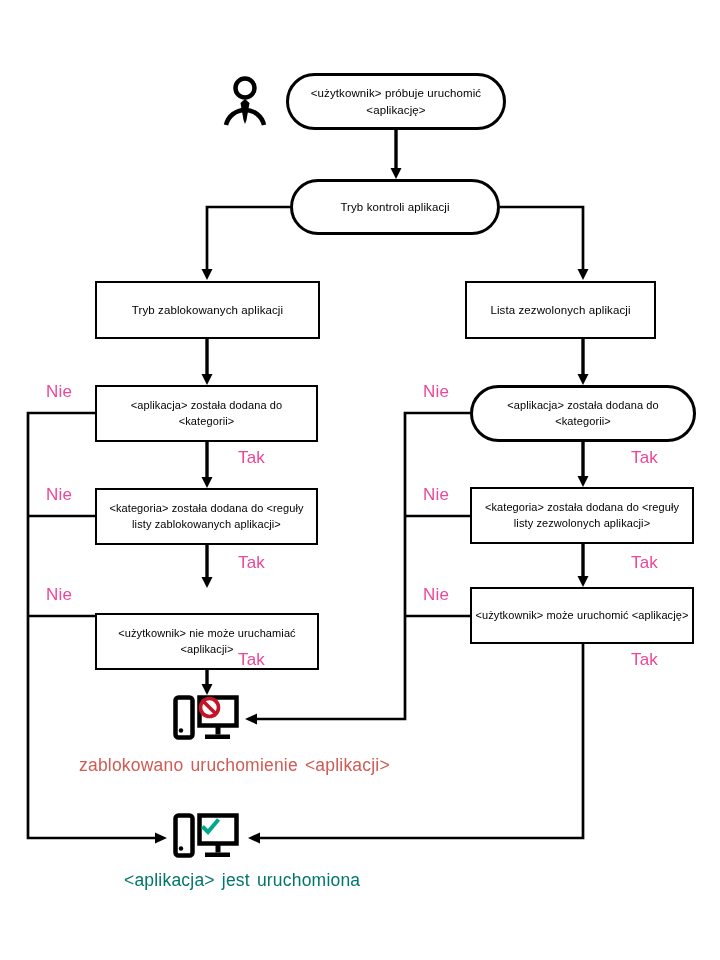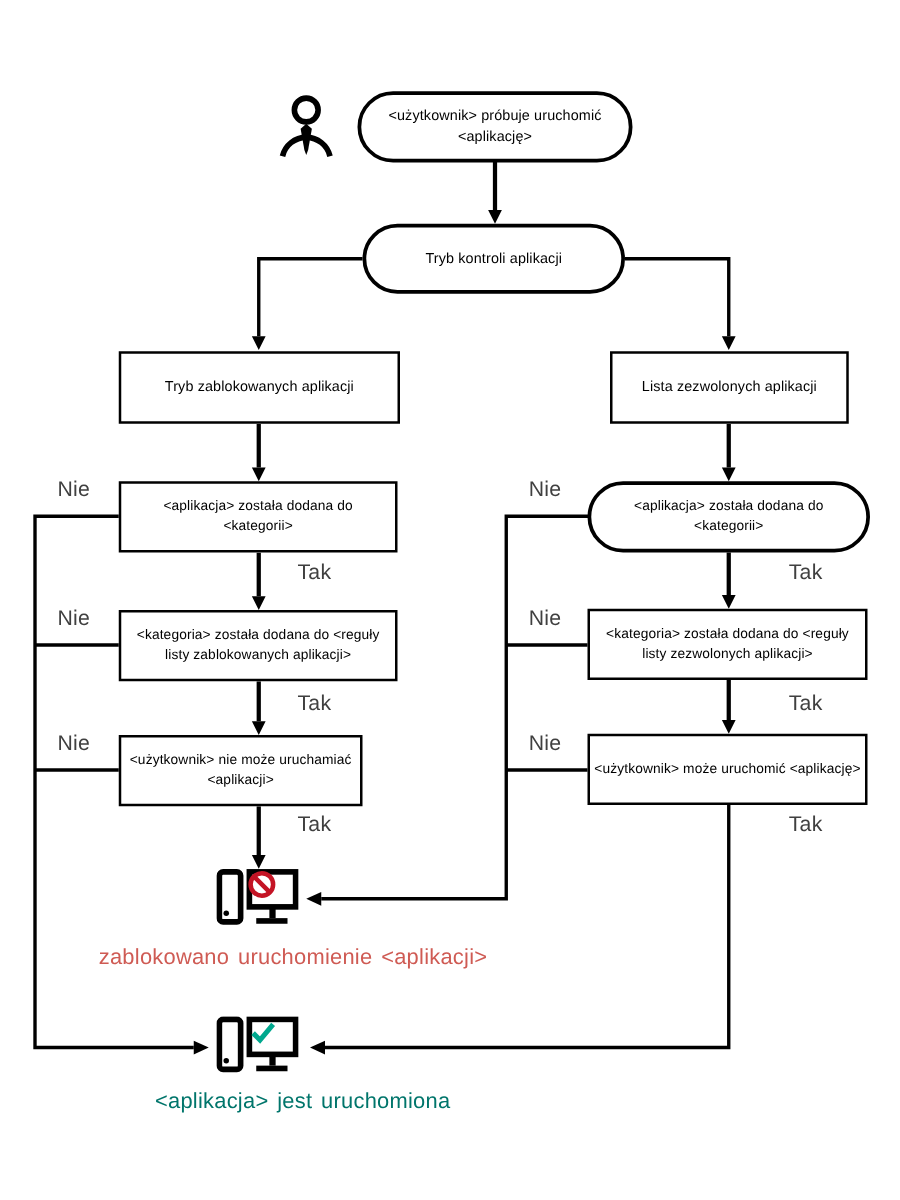--- a/index.html
+++ b/index.html
@@ -10,21 +10,21 @@
   .wires{position:absolute;left:0;top:0;width:720px;height:960px;}
   .wire{fill:none;stroke:#000;stroke-width:2.7;}
   .stem{fill:none;stroke:#000;stroke-width:3.4;}
   .ah{fill:#000;stroke:none;}
   .node{
     position:absolute;box-sizing:border-box;background:#fff;border:2.5px solid #000;
     display:flex;align-items:center;justify-content:center;text-align:center;
     font-size:11px;line-height:1.4;padding:20px 6px;letter-spacing:0.1px;
   }
   .pill{border-radius:29px;border-width:3px;}
-  .flow-label{position:absolute;font-size:17px;color:#404040;letter-spacing:0.2px;}
+  .flow-label{position:absolute;font-size:17px;color:#ec4899;letter-spacing:0.2px;}
   .caption{position:absolute;font-size:17.5px;letter-spacing:0.2px;word-spacing:2px;}
   .caption-blocked{color:#cf5b54;}
   .caption-running{color:#00756b;}
   .icon{position:absolute;}
 </style>
 </head>
 <body>
 
 <div class="canvas">
 
@@ -78,23 +78,23 @@
   <div class="node pill" style="left:286px;top:73px;width:220px;height:57px;padding:2px 16px;font-size:11.5px">&lt;użytkownik&gt; próbuje uruchomić &lt;aplikację&gt;</div>
 
   <div class="node pill" style="left:290px;top:179px;width:210px;height:56px;font-size:11.5px">Tryb kontroli aplikacji</div>
 
   <div class="node" style="left:95px;top:281px;width:225px;height:58px;font-size:11.5px">Tryb zablokowanych aplikacji</div>
 
   <div class="node" style="left:95px;top:385px;width:223px;height:57px">&lt;aplikacja&gt;  została dodana do  &lt;kategorii&gt;</div>
 
   <div class="node" style="left:95px;top:488px;width:223px;height:57px">&lt;kategoria&gt;  została dodana do  &lt;reguły listy zablokowanych aplikacji&gt;</div>
 
-  <div class="node" style="left:95px;top:588px;width:195px;height:57px">&lt;użytkownik&gt; nie może uruchamiać &lt;aplikacji&gt;</div>
+  <div class="node" style="left:95px;top:613px;width:224px;height:57px">&lt;użytkownik&gt; nie może uruchamiać &lt;aplikacji&gt;</div>
 
-  <div class="node" style="left:488px;top:281px;width:191px;height:58px;font-size:11.5px">Lista zezwolonych aplikacji</div>
+  <div class="node" style="left:465px;top:281px;width:191px;height:58px;font-size:11.5px">Lista zezwolonych aplikacji</div>
 
   <div class="node pill" style="left:470px;top:385px;width:226px;height:57px;padding:2px 10px">&lt;aplikacja&gt;  została dodana do  &lt;kategorii&gt;</div>
 
   <div class="node" style="left:470px;top:487px;width:224px;height:57px">&lt;kategoria&gt;  została dodana do  &lt;reguły listy zezwolonych aplikacji&gt;</div>
 
   <div class="node" style="left:470px;top:587px;width:224px;height:57px;padding:2px 3px">&lt;użytkownik&gt; może uruchomić &lt;aplikację&gt;</div>
 
   <span class="flow-label" style="left:46px;top:382px">Nie</span>
   <span class="flow-label" style="left:46px;top:485px">Nie</span>
   <span class="flow-label" style="left:46px;top:585px">Nie</span>

